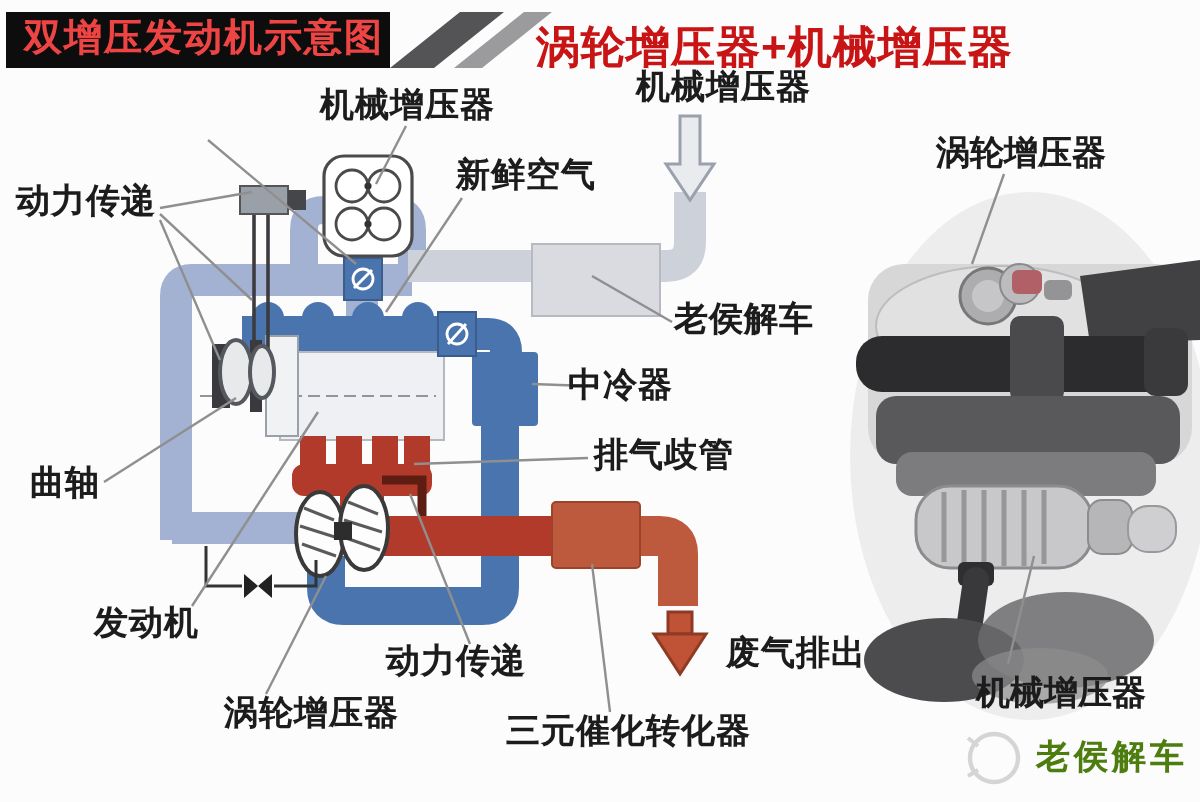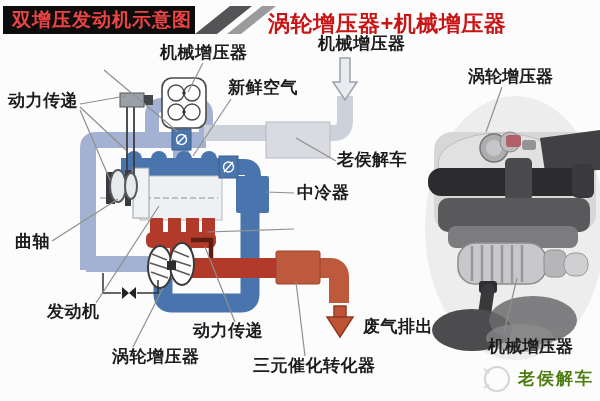--- a/index.html
+++ b/index.html
@@ -210,21 +210,22 @@
   </svg>
 
   <div class="banner">双增压发动机示意图</div>
   <div class="main-title">涡轮增压器+机械增压器</div>
 
   <div class="lbl" style="left:160px;top:44px">机械增压器</div>
   <div class="lbl" style="left:318px;top:35px">机械增压器</div>
   <div class="lbl" style="left:228px;top:79px">新鲜空气</div>
   <div class="lbl" style="left:8px;top:92px">动力传递</div>
   <div class="lbl" style="left:337px;top:151px">老侯解车</div>
-  <div class="lbl" style="left:297px;top:184px">中冷器</div>
+  <div class="lbl" style="left:284px;top:184px">中冷器</div>
+  <div class="lbl" style="left:297px;top:219px">排气歧管</div>
   <div class="lbl" style="left:15px;top:233px">曲轴</div>
   <div class="lbl" style="left:47px;top:303px">发动机</div>
   <div class="lbl" style="left:112px;top:348px">涡轮增压器</div>
   <div class="lbl" style="left:193px;top:322px">动力传递</div>
   <div class="lbl" style="left:253px;top:357px">三元催化转化器</div>
   <div class="lbl" style="left:363px;top:318px">废气排出</div>
 
   <div class="photo-lbl" style="left:468px;top:65px">涡轮增压器</div>
   <div class="photo-lbl" style="left:488px;top:335px">机械增压器</div>
 

